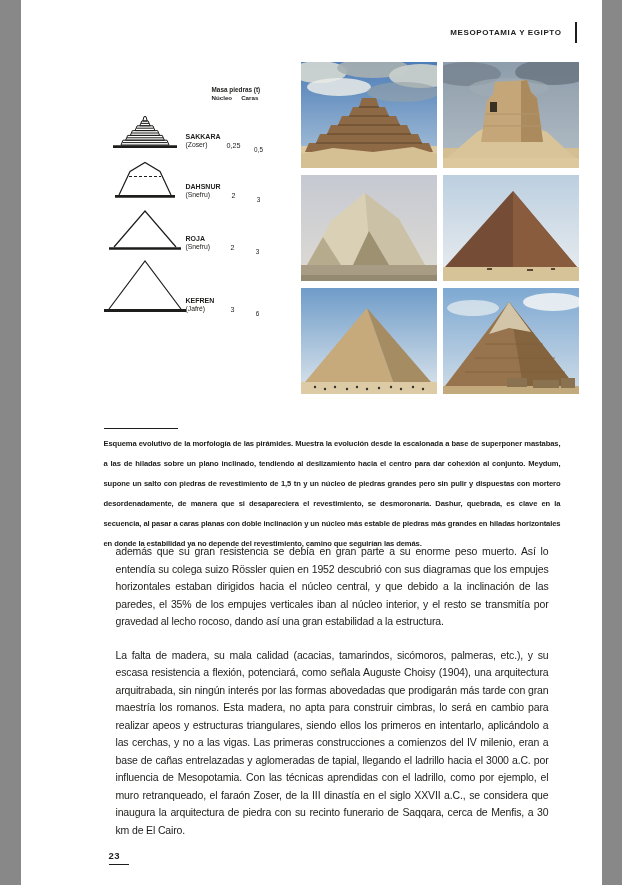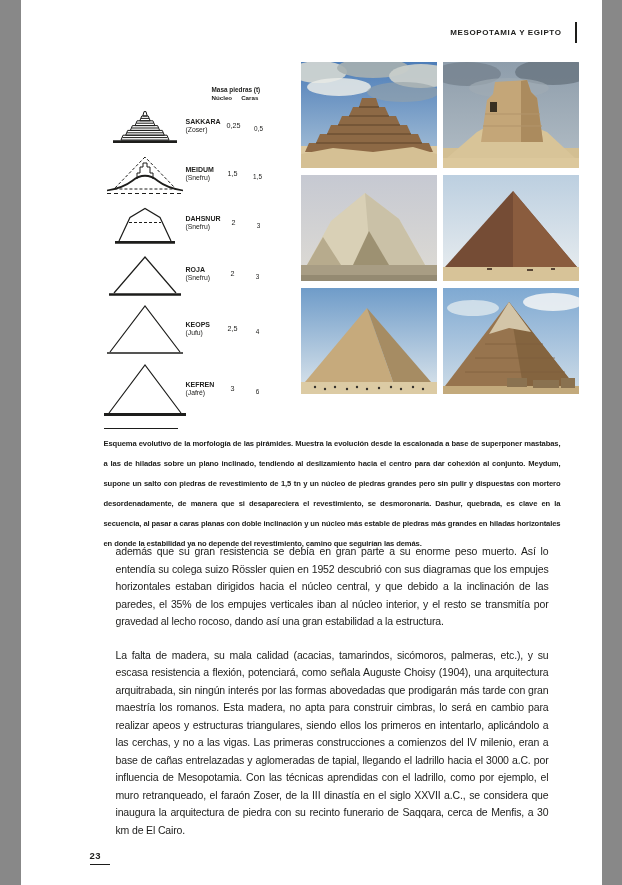--- a/index.html
+++ b/index.html
@@ -10,21 +10,21 @@
   }
   
   .running-head{position:absolute;top:22px;right:25px;display:flex;align-items:center;gap:13px;}
   .running-head .rh-title{font-size:8px;font-weight:700;letter-spacing:.6px;}
   .running-head .rh-bar{width:2px;height:21px;background:#1d1d1b;}
   
   .diagram{position:absolute;left:83px;top:86px;width:196px;}
   .dia-cols{margin-left:108px;line-height:1.25;}
   .dia-cols .t{font-size:6.4px;font-weight:700;}
   .dia-cols .sub{display:flex;gap:9px;font-size:6.2px;font-weight:700;}
-  .dia-row{display:flex;align-items:center;}
+  .dia-row{display:flex;align-items:flex-end;}
   .dia-row .icon-cell{flex:0 0 82px;display:flex;justify-content:center;align-items:center;}
   .dia-row .label-cell{flex:0 0 34px;line-height:1.3;}
   .dia-name{font-size:7px;font-weight:700;white-space:nowrap;}
   .dia-builder{font-size:6.8px;white-space:nowrap;}
   .dia-val{flex:0 0 26px;text-align:center;font-size:7.2px;}
   .dia-val.caras{flex:0 0 24px;font-size:6.4px;position:relative;top:3px;}
   .r1{height:48px}.r2{height:48px}.r3{height:50px}.r4{height:52px}.r5{height:58px}.r6{height:62px}
   .dia-svg{display:block;}
   
   .photo-grid{position:absolute;left:280px;top:62px;display:grid;
@@ -34,21 +34,21 @@
   
   .caption-block{position:absolute;left:83px;top:428px;width:457px;}
   .caption-rule{width:74px;border-top:1.3px solid #1d1d1b;margin-bottom:5px;}
   .caption-text{font-size:7.6px;font-weight:700;line-height:20px;text-align:justify;letter-spacing:-.1px;}
   
   .body-text{position:absolute;left:83px;top:531px;width:457px;
     font-size:10.5px;line-height:17.5px;text-align:justify;letter-spacing:-.15px;}
   .body-text p{margin:12px;}
   .body-text p + p{margin-top:16px;}
   
-  .footer{position:absolute;left:69px;top:845px;}
+  .footer{position:absolute;left:88px;top:845px;}
   .page-number{display:inline-block;font-size:9.5px;font-weight:700;letter-spacing:.5px;
     border-bottom:1.6px solid #1d1d1b;padding:0 9px 3px 0;}
 </style>
 </head>
 <body>
 
 <div class="page">
 
   <div class="running-head">
     <span class="rh-title">MESOPOTAMIA Y EGIPTO</span>
@@ -84,36 +84,20 @@
         </svg>
       </div>
       <div class="label-cell">
         <div class="dia-name">SAKKARA</div>
         <div class="dia-builder">(Zoser)</div>
       </div>
       <div class="dia-val">0,25</div>
       <div class="dia-val caras">0,5</div>
     </div>
 
-    <div class="dia-row r2">
-      <div class="icon-cell">
-        <svg class="dia-svg" width="80" height="44" viewBox="0 0 80 44">
-          <polygon points="40,5 9,37 71,37" fill="none" stroke="#1d1d1b" stroke-width="1" stroke-dasharray="3 2"></polygon>
-          <path d="M32,27 L32,21 L35,21 L35,15 L38,15 L38,11 L42,11 L42,15 L45,15 L45,21 L48,21 L48,27" fill="none" stroke="#1d1d1b" stroke-width="1"></path>
-          <path d="M2,38.5 Q18,36 27,29 Q40,18.5 53,29 Q62,36 78,38.5" fill="none" stroke="#1d1d1b" stroke-width="1.7"></path>
-          <line x1="2" y1="41.5" x2="78" y2="41.5" stroke="#1d1d1b" stroke-width="1.1" stroke-dasharray="4 3"></line>
-        </svg>
-      </div>
-      <div class="label-cell">
-        <div class="dia-name">MEIDUM</div>
-        <div class="dia-builder">(Snefru)</div>
-      </div>
-      <div class="dia-val">1,5</div>
-      <div class="dia-val caras">1,5</div>
-    </div>
 
     <div class="dia-row r3">
       <div class="icon-cell">
         <svg class="dia-svg" width="64" height="46" viewBox="0 0 64 46">
           <polyline points="6,41 17,17.5 32,8.5 47,17.5 58,41" fill="none" stroke="#1d1d1b" stroke-width="1.2"></polyline>
           <line x1="16" y1="22.5" x2="48" y2="22.5" stroke="#1d1d1b" stroke-width="1" stroke-dasharray="3 2"></line>
           <line x1="2" y1="42.4" x2="62" y2="42.4" stroke="#1d1d1b" stroke-width="2.6"></line>
         </svg>
       </div>
       <div class="label-cell">
@@ -132,34 +116,20 @@
         </svg>
       </div>
       <div class="label-cell">
         <div class="dia-name">ROJA</div>
         <div class="dia-builder">(Snefru)</div>
       </div>
       <div class="dia-val">2</div>
       <div class="dia-val caras">3</div>
     </div>
 
-    <div class="dia-row r5">
-      <div class="icon-cell">
-        <svg class="dia-svg" width="80" height="56" viewBox="0 0 80 56">
-          <polyline points="5,51 40,5 75,51" fill="none" stroke="#1d1d1b" stroke-width="1.2"></polyline>
-          <line x1="2" y1="52" x2="78" y2="52" stroke="#1d1d1b" stroke-width="1.4"></line>
-        </svg>
-      </div>
-      <div class="label-cell">
-        <div class="dia-name">KEOPS</div>
-        <div class="dia-builder">(Jufu)</div>
-      </div>
-      <div class="dia-val">2,5</div>
-      <div class="dia-val caras">4</div>
-    </div>
 
     <div class="dia-row r6">
       <div class="icon-cell">
         <svg class="dia-svg" width="82" height="58" viewBox="0 0 82 58">
           <polyline points="5,53 41,5 77,53" fill="none" stroke="#1d1d1b" stroke-width="1.2"></polyline>
           <line x1="0" y1="54.6" x2="82" y2="54.6" stroke="#1d1d1b" stroke-width="3"></line>
         </svg>
       </div>
       <div class="label-cell">
         <div class="dia-name">KEFREN</div>

